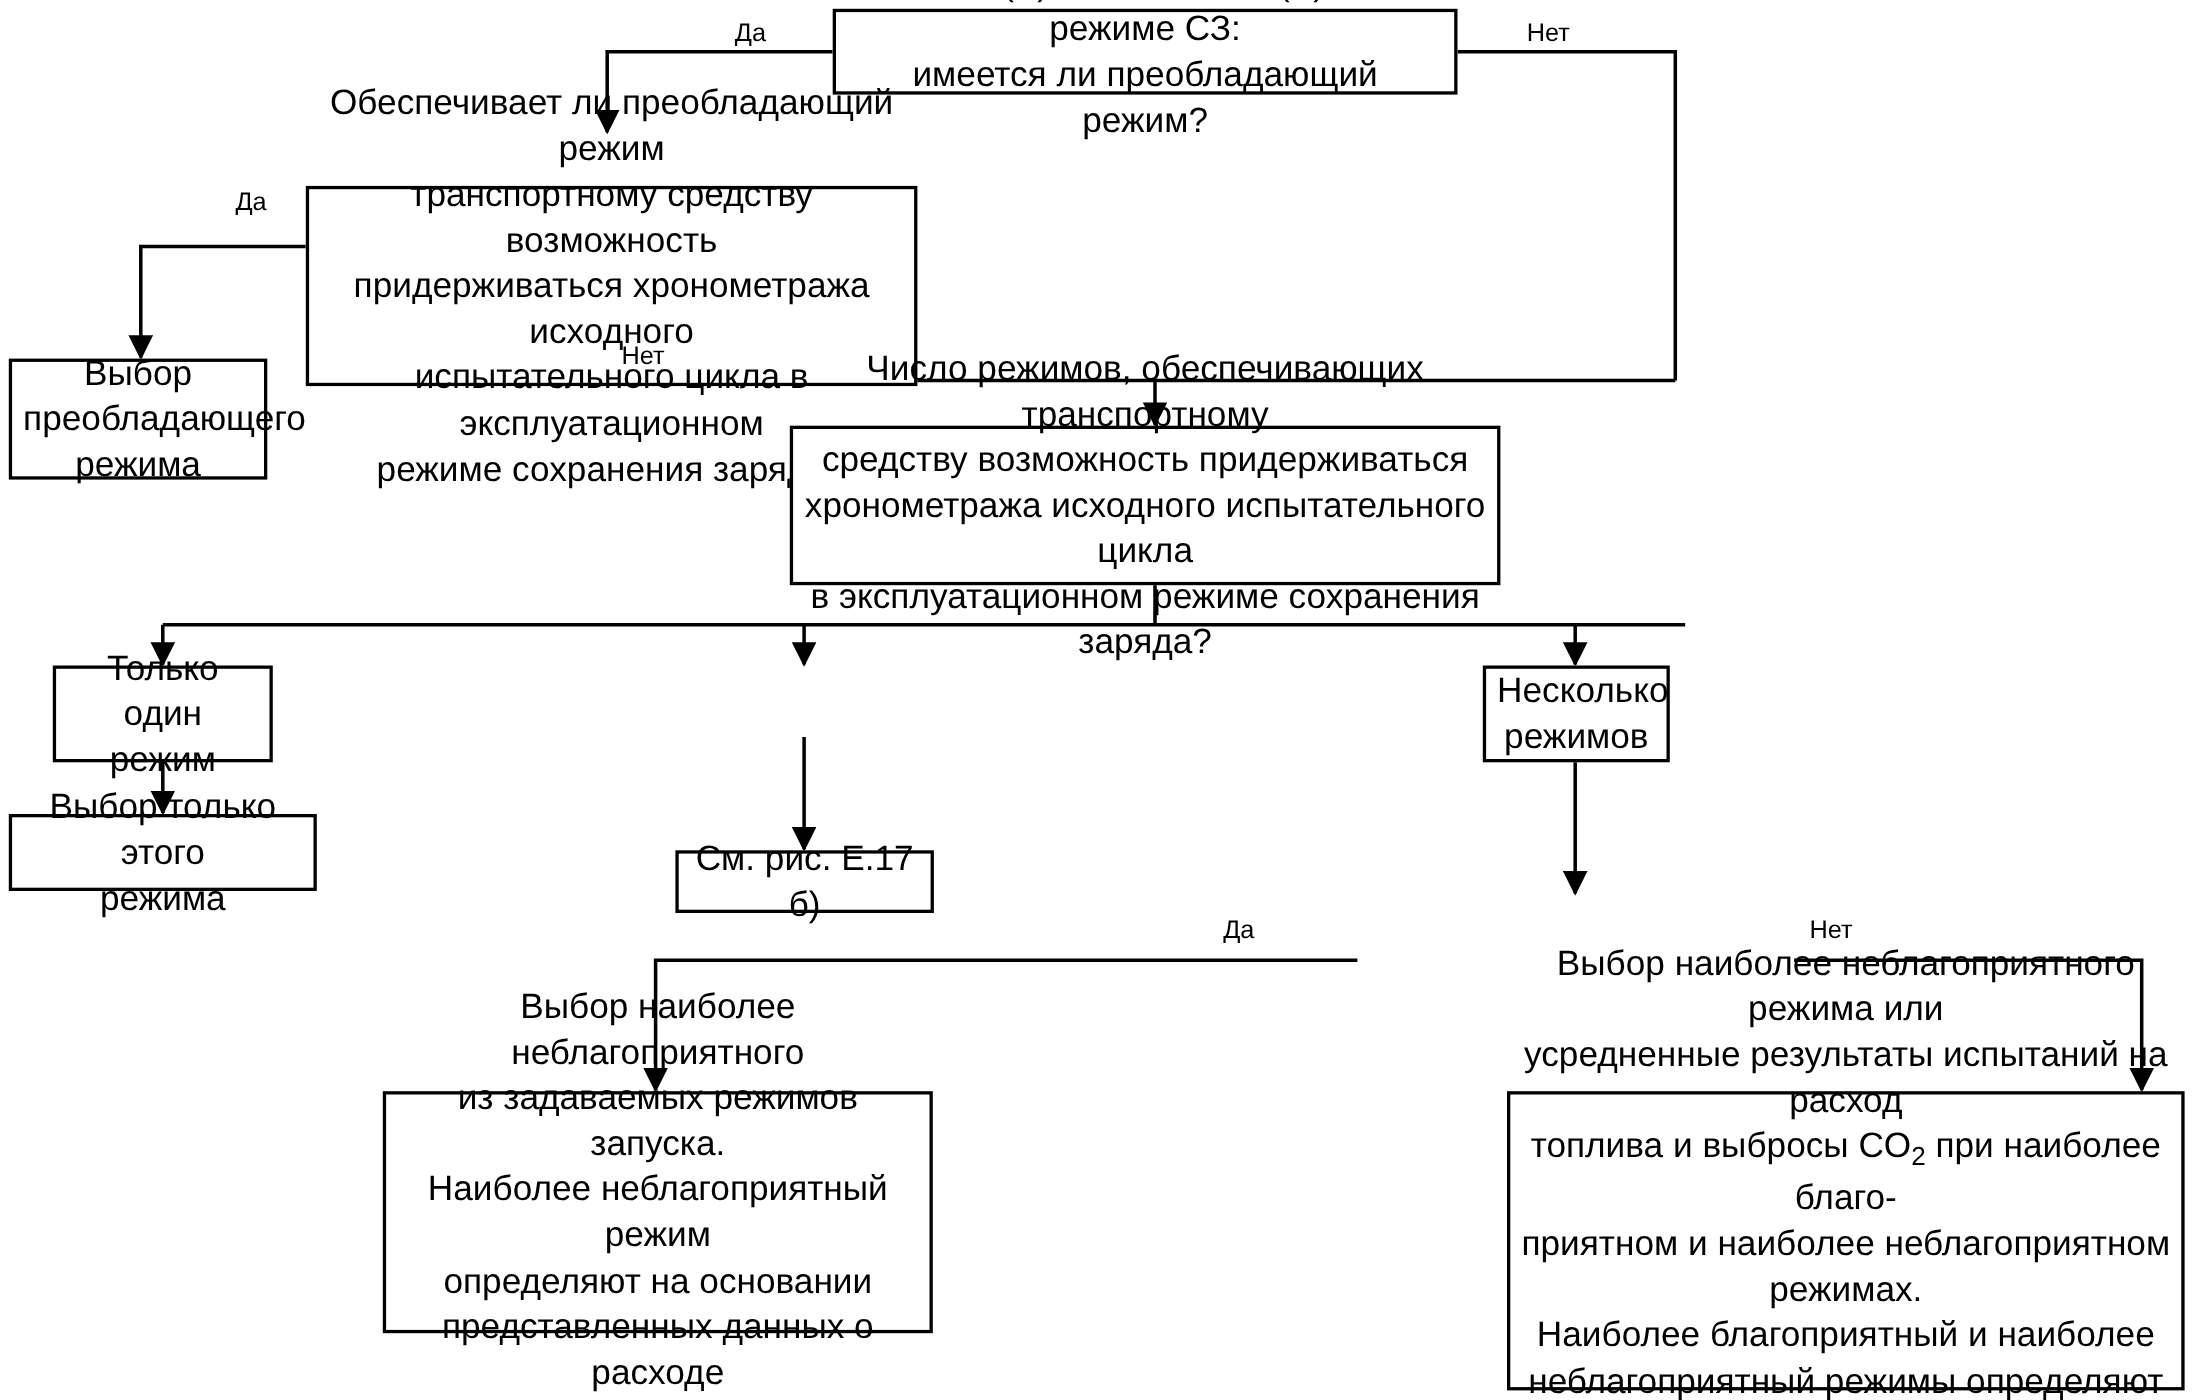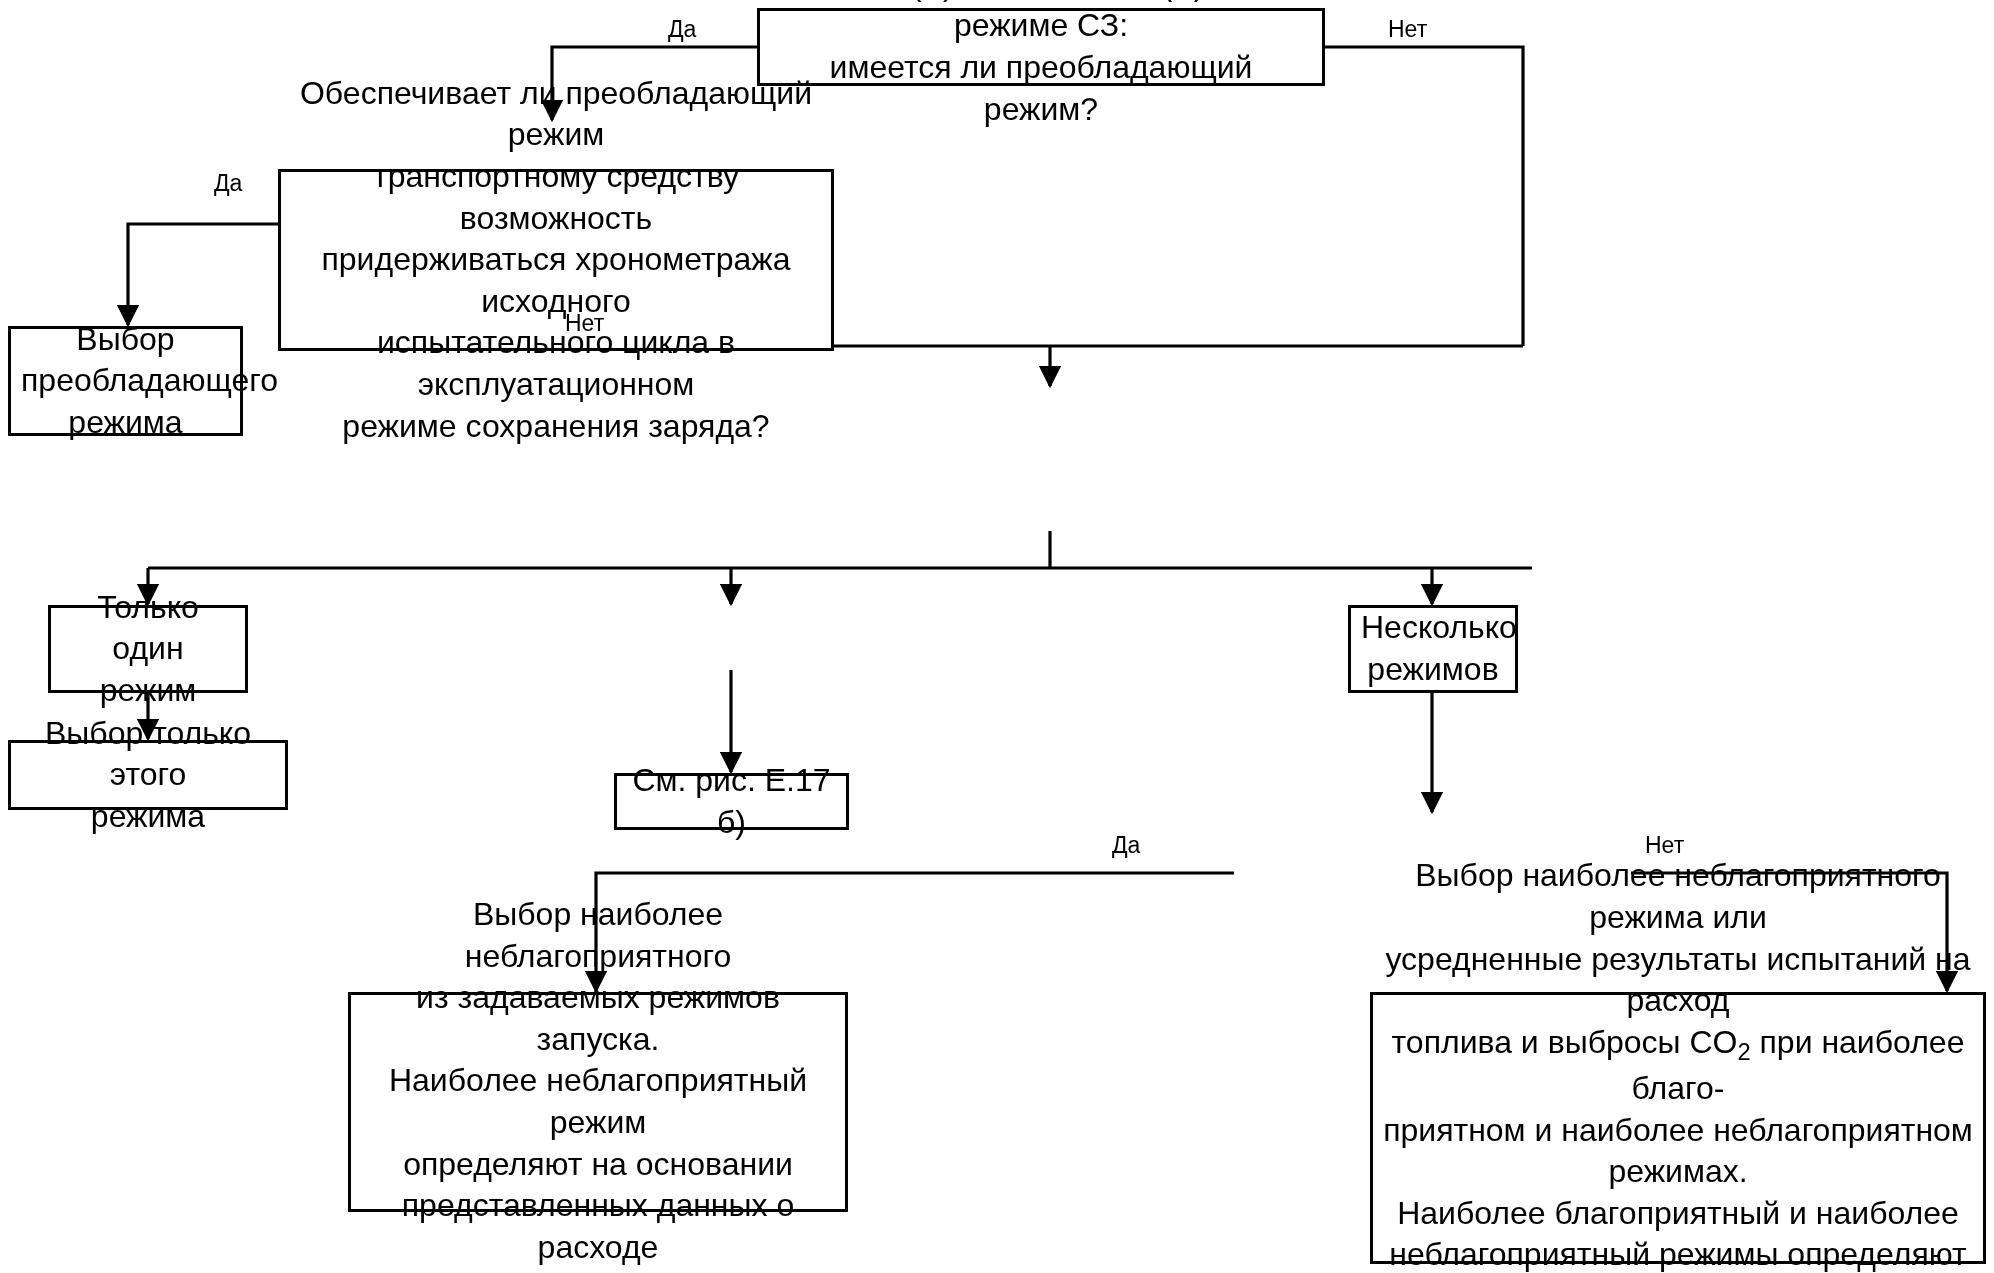--- a/index.html
+++ b/index.html
@@ -106,20 +106,26 @@
 испытательного цикла в эксплуатационном
 режиме сохранения заряда?</span>
   </div>
 
   <div class="node" style="left:8px; top:326px; width:235px; height:110px;">
     <span class="txt">Выбор
 преобладающего
 режима</span>
   </div>
 
+  <div class="node" style="left:718px; top:387px; width:646px; height:145px;">
+    <span class="txt">Число режимов, обеспечивающих транспортному
+средству возможность придерживаться
+хронометража исходного испытательного цикла
+в эксплуатационном режиме сохранения заряда?</span>
+  </div>
 
   <div class="node" style="left:48px; top:605px; width:200px; height:88px;">
     <span class="txt">Только один
 режим</span>
   </div>
 
 
   <div class="node" style="left:1348px; top:605px; width:170px; height:88px;">
     <span class="txt">Несколько
 режимов</span>

